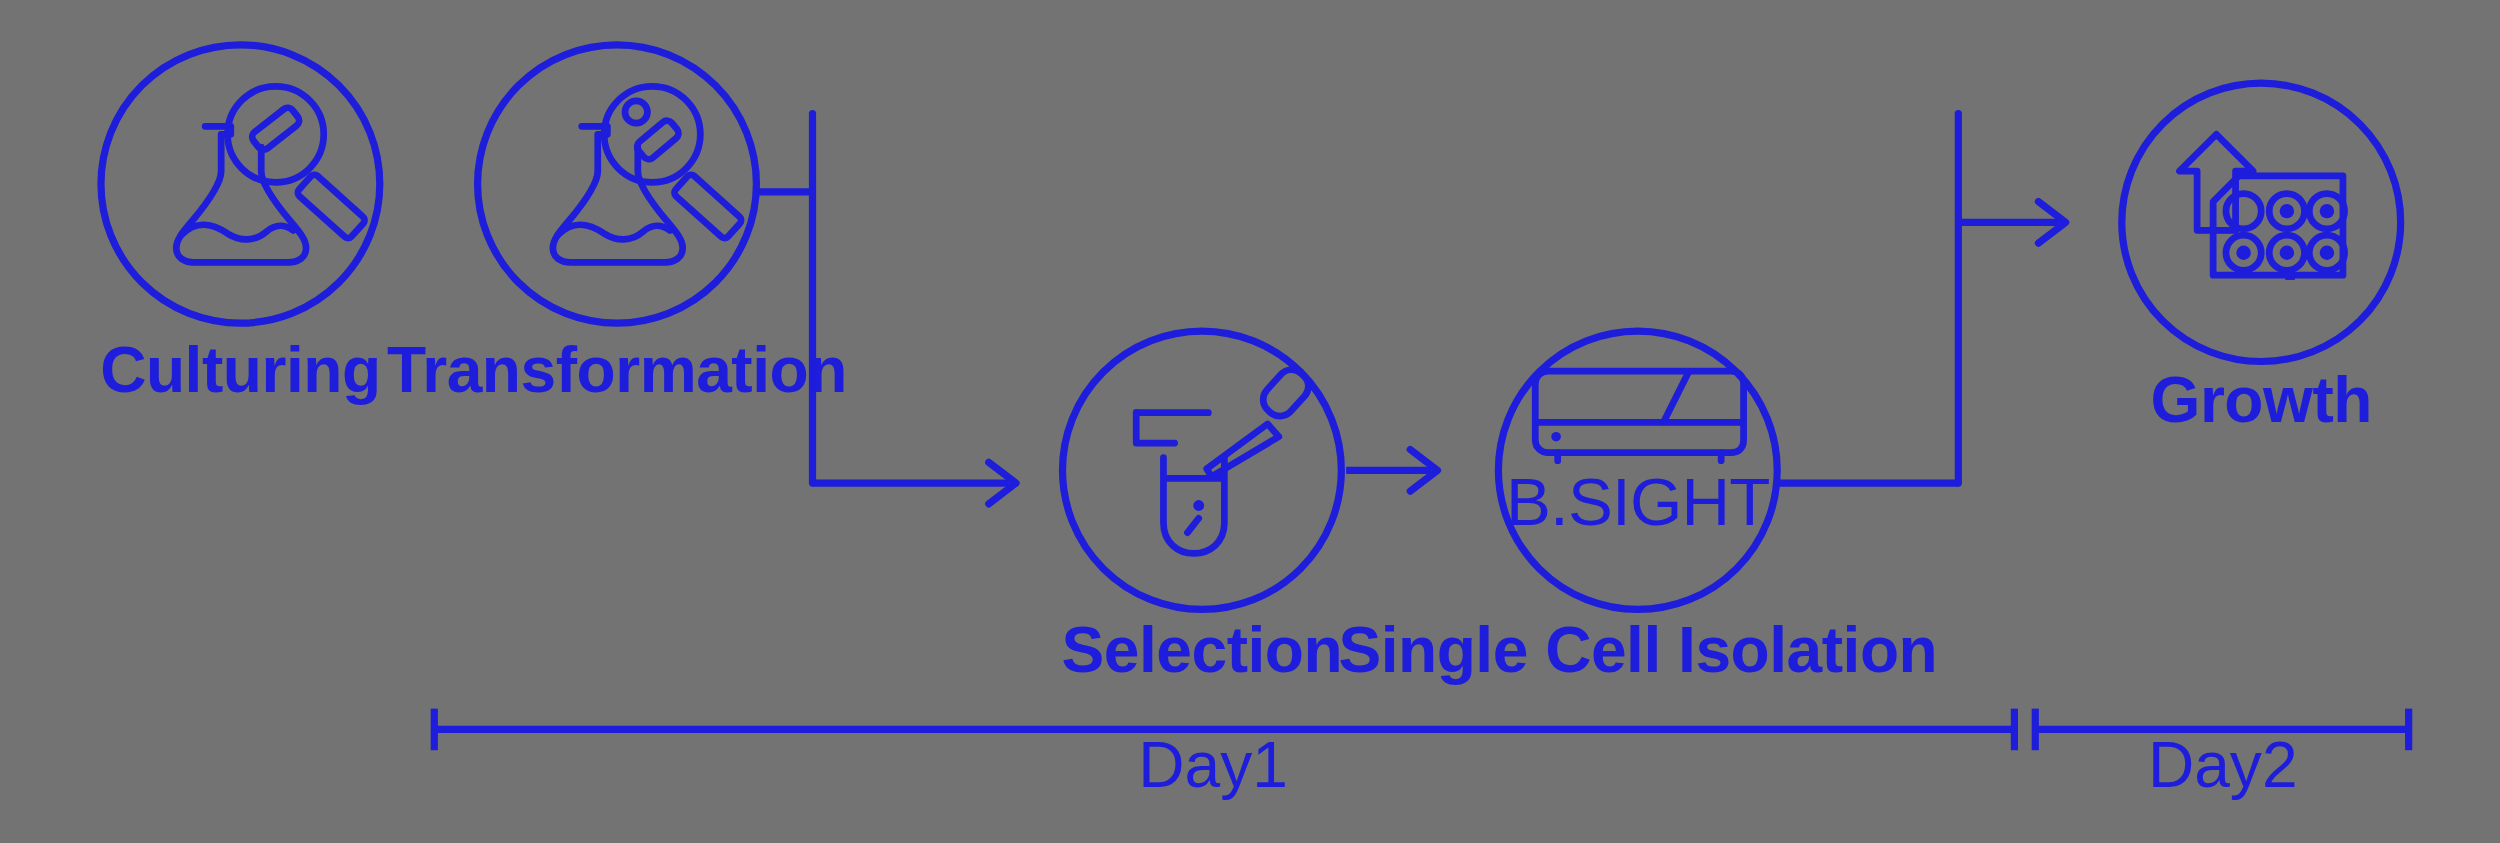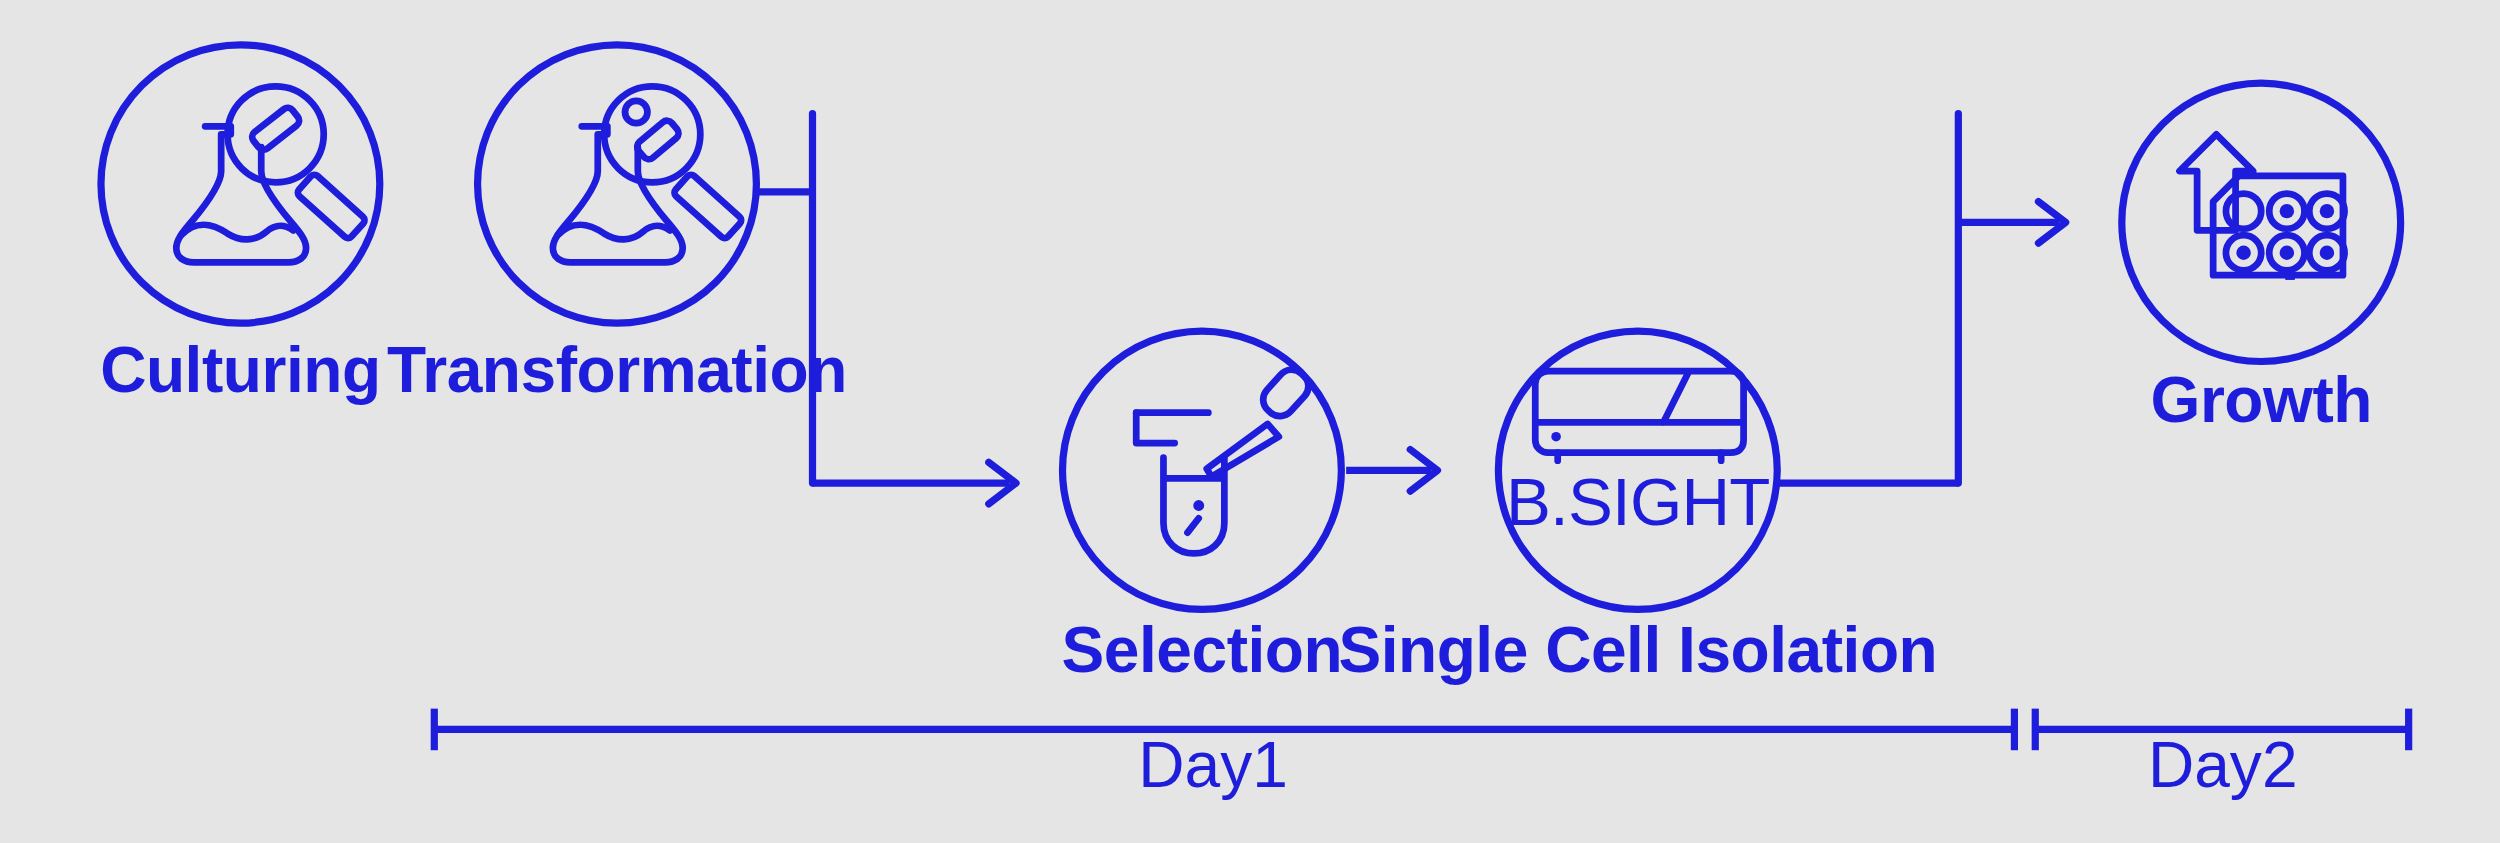--- a/index.html
+++ b/index.html
@@ -8,21 +8,21 @@
     padding: 0;
     background: #ffffff;
   }
   body {
     font-family: "Liberation Sans", sans-serif;
   }
   #diagram-root {
     position: relative;
     width: 2500px;
     height: 843px;
-    background: #e5e5e5;
+    background: #737373;
     overflow: hidden;
   }
   svg.canvas {
     display: block;
     width: 2500px;
     height: 843px;
   }
   .node-label {
     font-family: "Liberation Sans", sans-serif;
     font-weight: bold;

